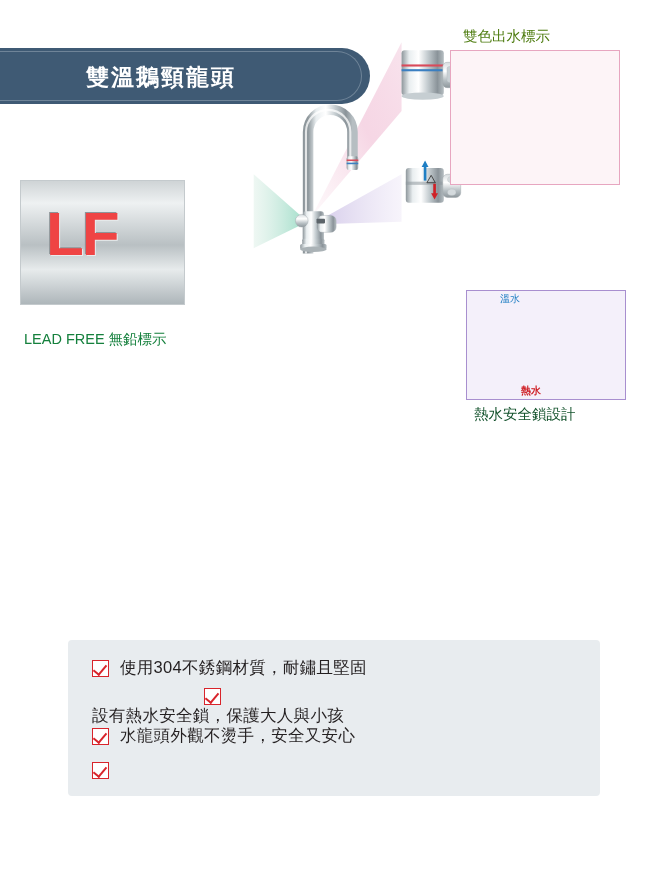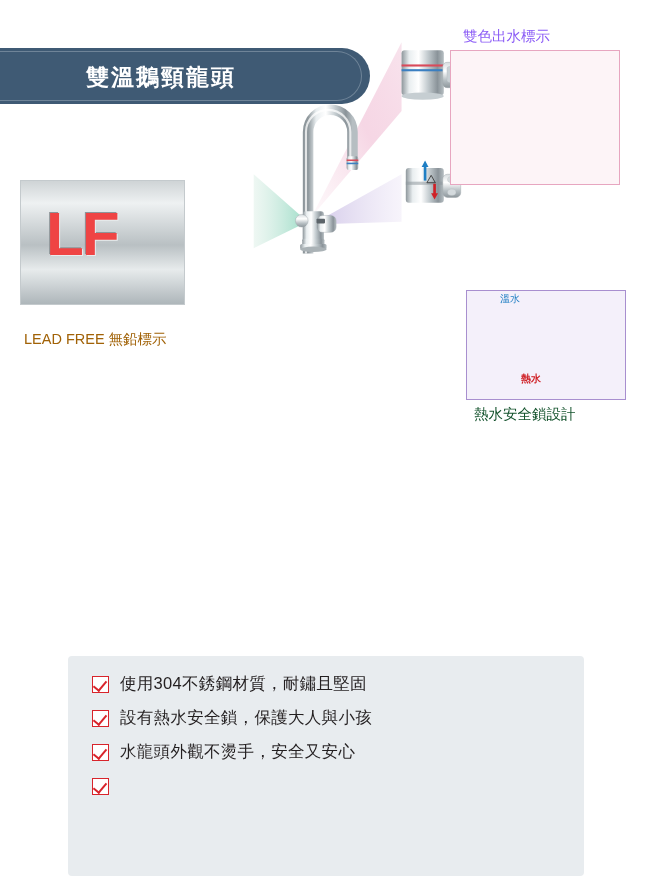--- a/index.html
+++ b/index.html
@@ -81,41 +81,41 @@
     font-family: "Liberation Sans", sans-serif;
     color: #ef4444;
     letter-spacing: -2px;
     text-shadow: 1px 1px 0 #e9ecee, -1px -1px 0 #8d9599;
   }
   .lf-label {
     position: absolute;
     left: 24px;
     top: 330px;
     font-size: 14.5px;
-    color: #a16207;
+    color: #15803d;
     white-space: nowrap;
   }
 
   
   .tr-box {
     position: absolute;
     left: 450px;
     top: 50px;
     width: 170px;
     height: 135px;
     background: #fdf4f7;
     border: 1px solid #e7a6c0;
     box-sizing: border-box;
   }
   .tr-label {
     position: absolute;
     left: 463px;
     top: 27px;
     font-size: 14.5px;
-    color: #8b5cf6;
+    color: #4d7c0f;
     white-space: nowrap;
   }
 
   
   .br-box {
     position: absolute;
     left: 466px;
     top: 290px;
     width: 160px;
     height: 110px;
@@ -135,35 +135,36 @@
     position: absolute;
     left: 500px;
     top: 292px;
     font-size: 10px;
     color: #1f7fc4;
     font-weight: normal;
   }
   .hot-label {
     position: absolute;
     left: 521px;
-    top: 372px;
+    top: 384px;
     font-size: 10px;
     color: #cf2026;
     font-weight: bold;
   }
 
   
   .features {
     position: absolute;
     left: 68px;
-    top: 656px;
+    top: 640px;
     width: 516px;
-    height: 220px;
+    height: 156px;
     background: #e8ecef;
     border-radius: 4px;
+    padding-left: 16px;
   }
   .feature-row {
     position: absolute;
     left: 24px;
     height: 28px;
     display: flex;
     align-items: center;
     white-space: nowrap;
   }
   .chk {
@@ -301,21 +302,21 @@
 <div class="br-box"></div>
 <div class="warm-label">溫水</div>
 <div class="hot-label">熱水</div>
 <div class="br-label">熱水安全鎖設計</div>
 
 <div class="features">
   <div class="feature-row" style="top:14px;">
     <span class="chk"></span>
     <span class="feature-text">使用304不銹鋼材質，耐鏽且堅固</span>
   </div>
-  <div class="feature-row" style="top:48px;">
+  <div class="feature-row" style="top:48px;flex-direction:column;">
     <span class="chk"></span>
     <span class="feature-text">設有熱水安全鎖，保護大人與小孩</span>
   </div>
   <div class="feature-row" style="top:82px;">
     <span class="chk"></span>
     <span class="feature-text">水龍頭外觀不燙手，安全又安心</span>
   </div>
   <div class="feature-row" style="top:116px;">
     <span class="chk"></span>
   </div>

